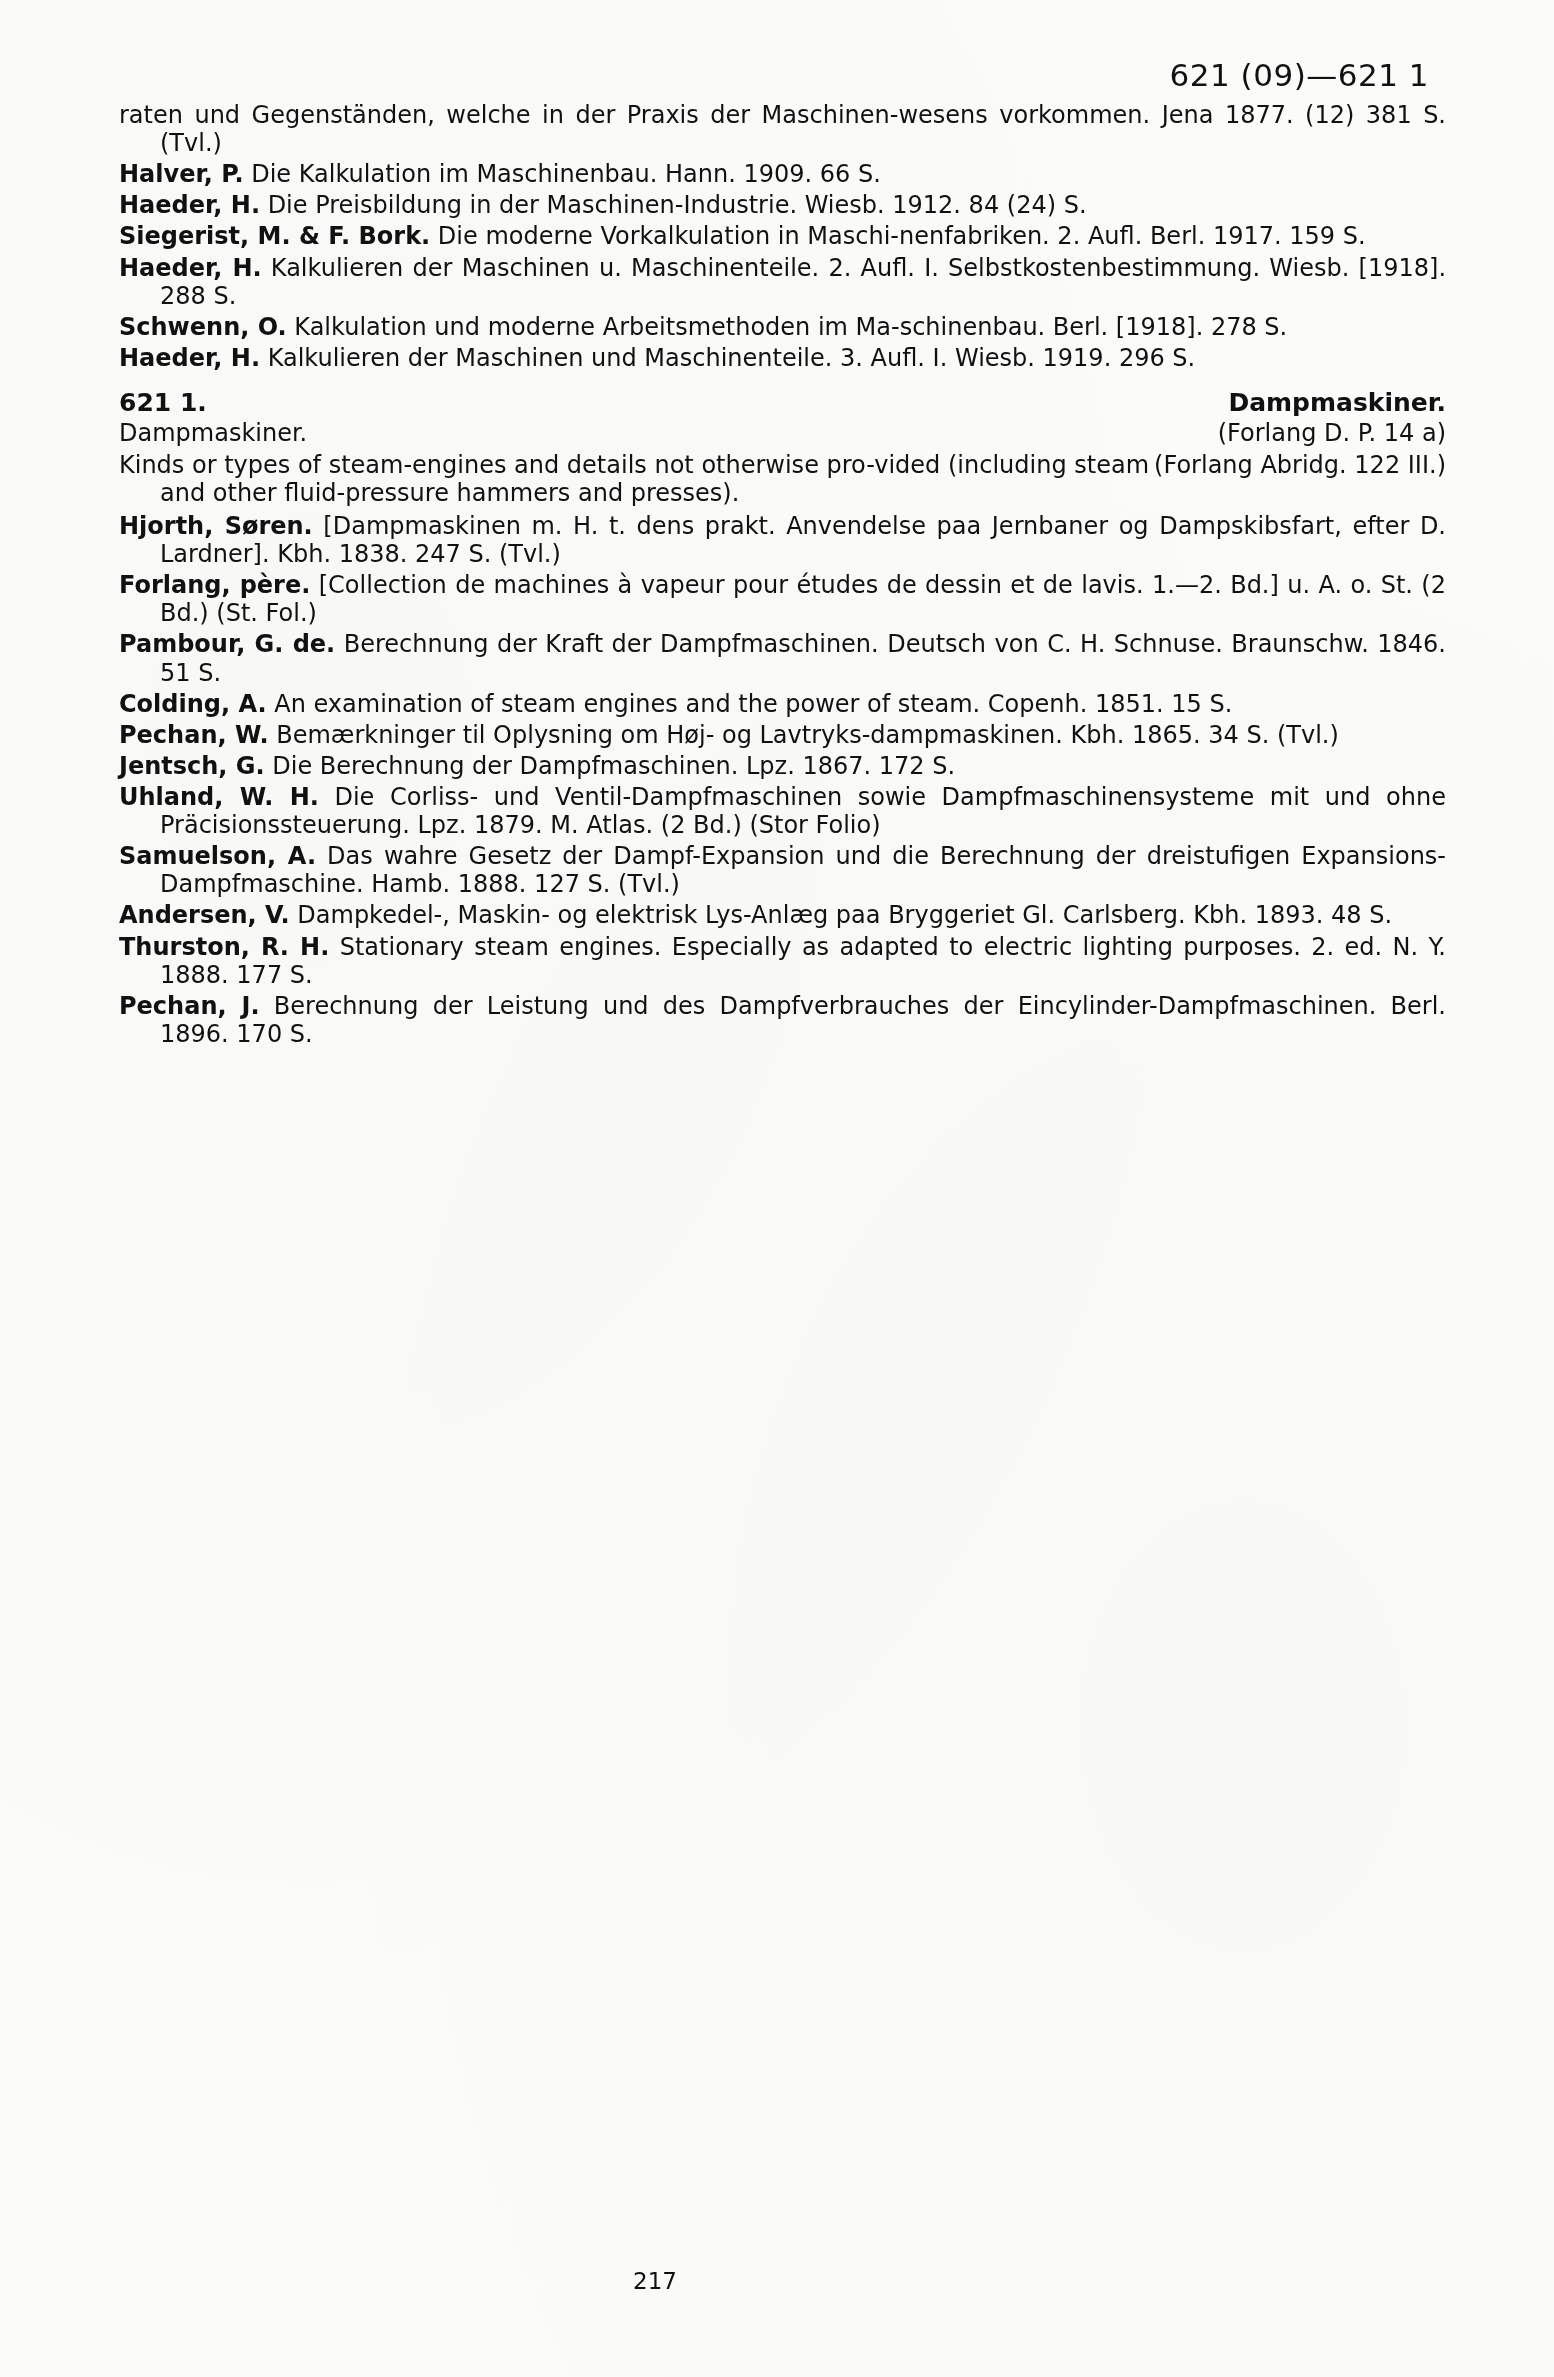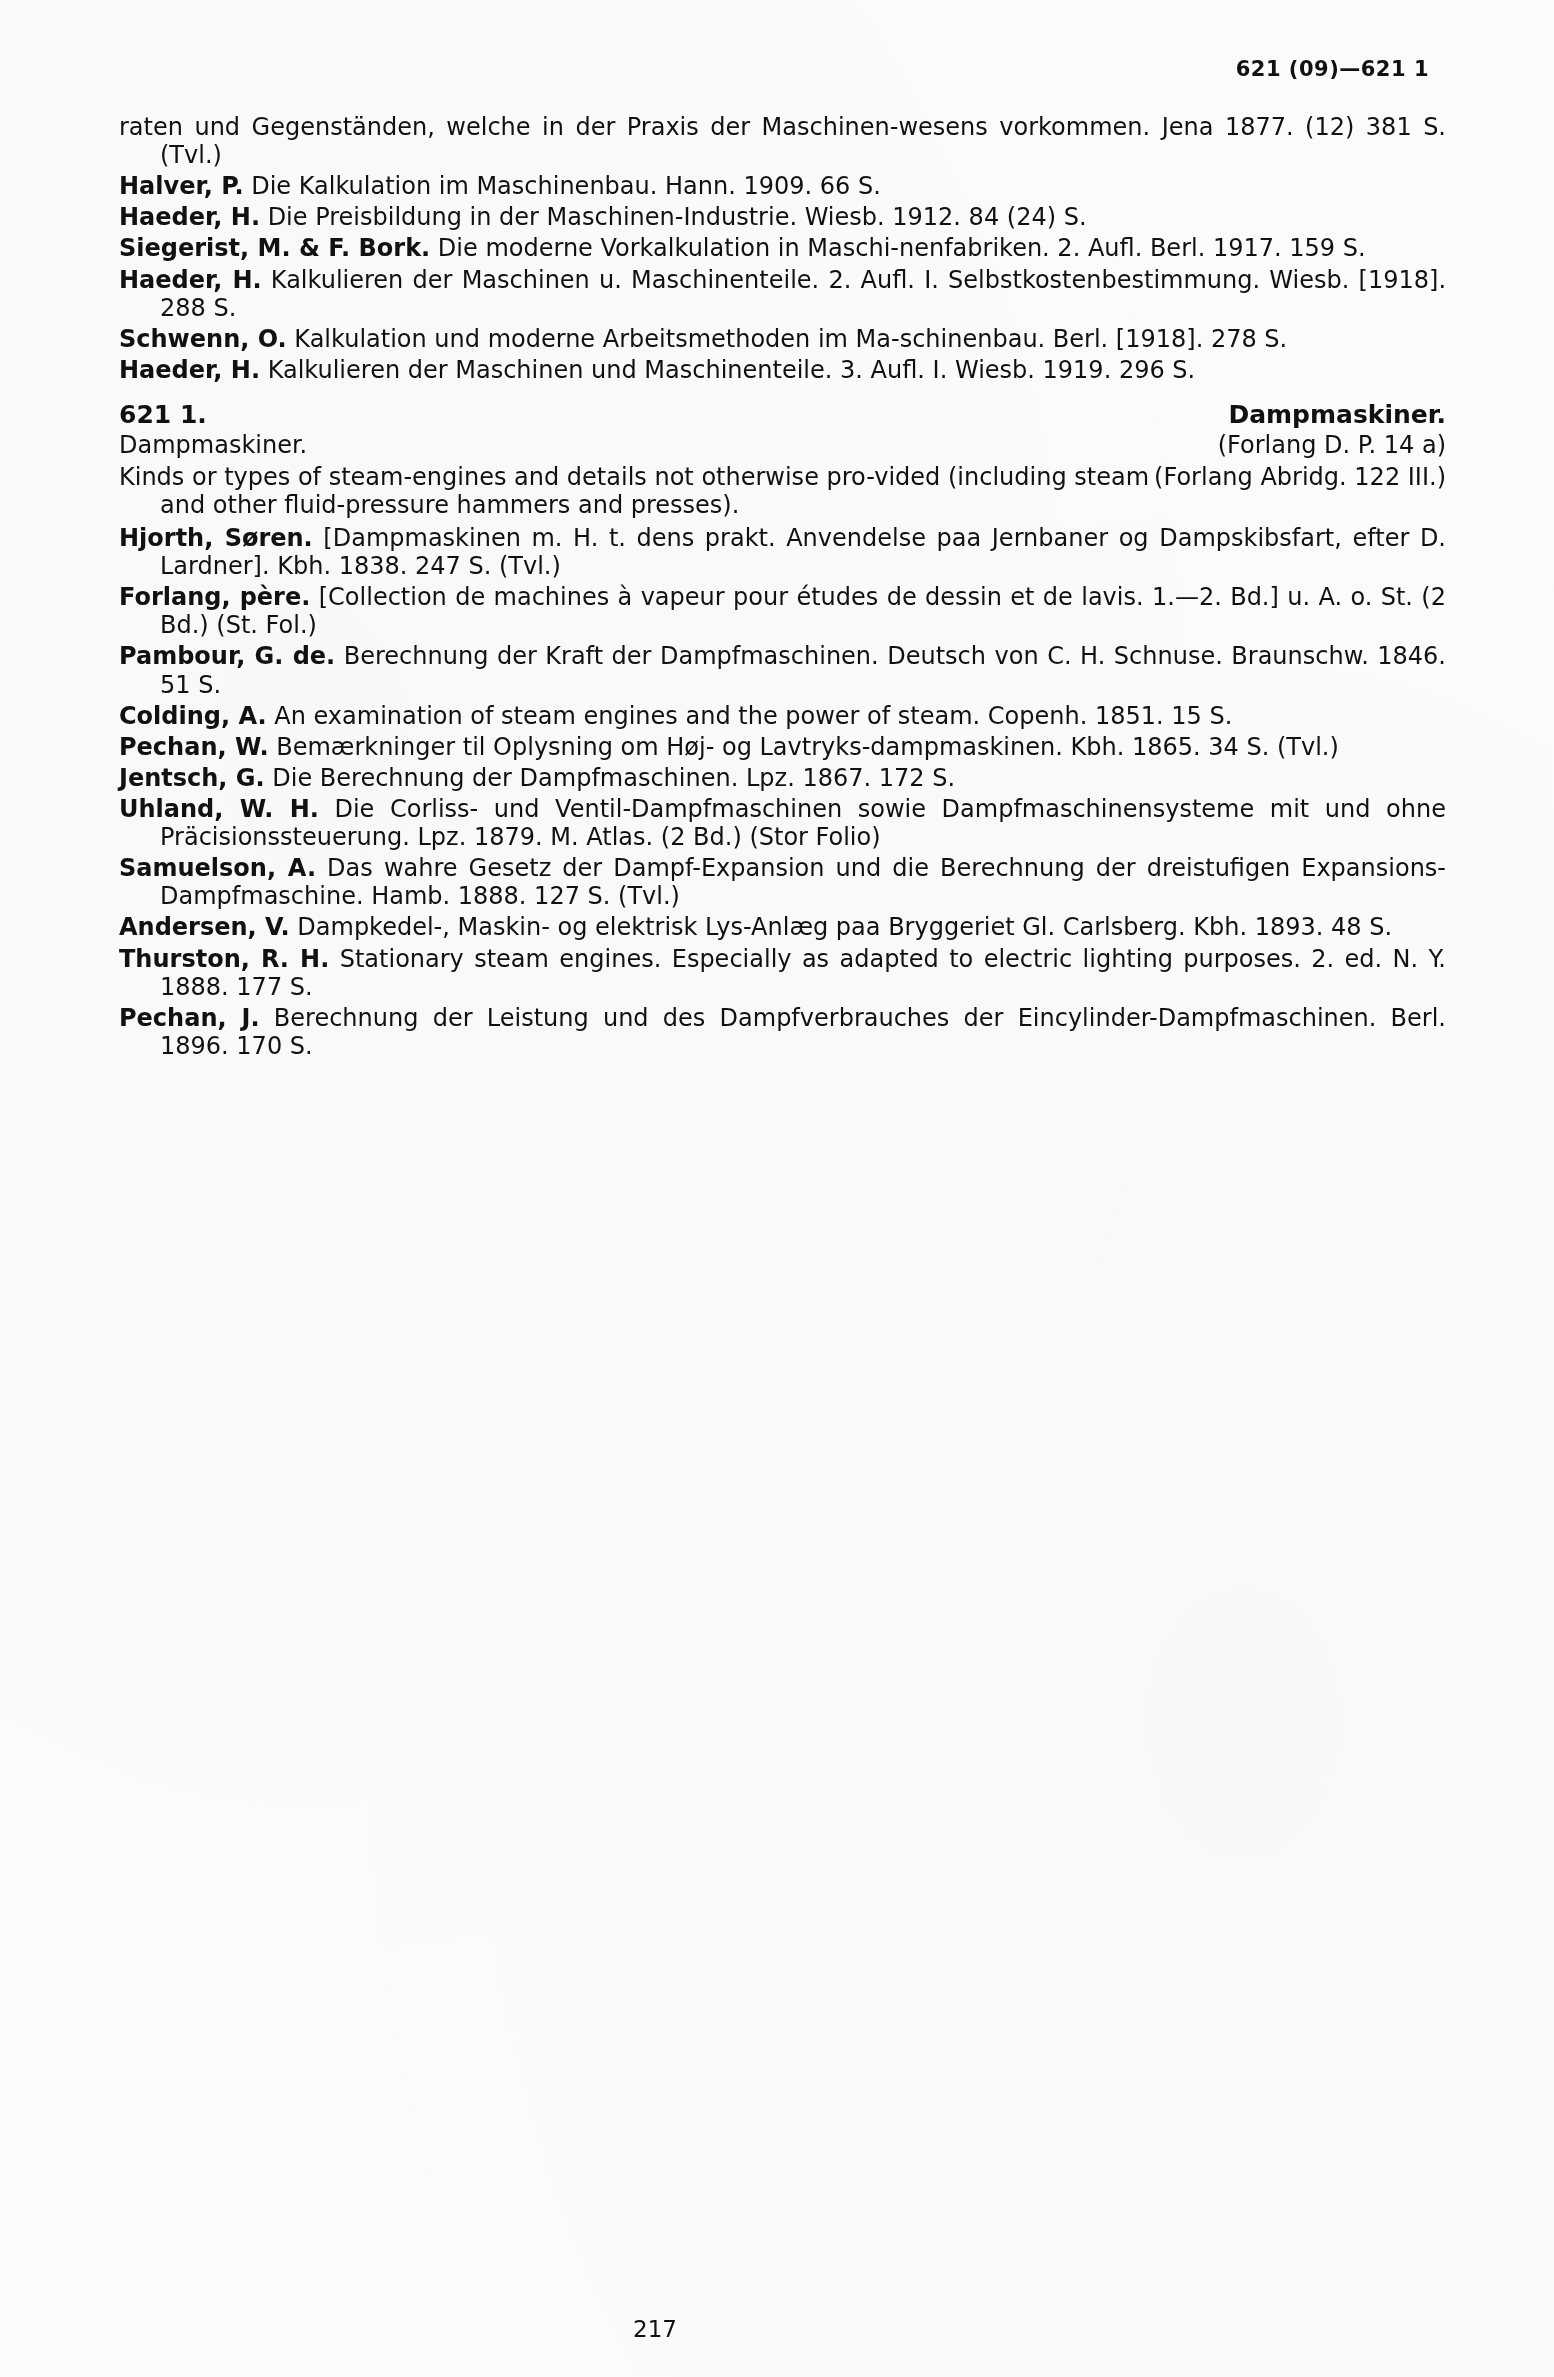--- a/index.html
+++ b/index.html
@@ -33,25 +33,25 @@
     pointer-events: none;
   }
   .content {
     position: absolute;
     left: 119px;
     top: 57px;
     width: 1327px;
   }
   .running-head {
     text-align: right;
-    font-weight: bold;
-    font-size: 21px;
+    font-weight: normal;
+    font-size: 31px;
     letter-spacing: 0.5px;
     padding-right: 17px;
-    margin-bottom: 32px;
+    margin-bottom: 8px;
     font-family: "DejaVu Sans", sans-serif;
   }
   .entry {
     font-size: 24px;
     line-height: 1.175;
     margin-bottom: 2.9px;
     text-align: justify;
     text-indent: 0;
     padding-left: 41px;
   }
@@ -90,21 +90,20 @@
     float: right;
     text-align: right;
   }
   .folio {
     position: absolute;
     left: 0;
     top: 2268px;
     width: 1310px;
     text-align: center;
     font-size: 23px;
-    margin-top: 48px;
   }
   .clearfix::after { content: ""; display: block; clear: both; }
 </style>
 </head>
 <body>
 
 <div class="page">
   <div class="content">
 
     <div class="running-head">621 (09)—621 1</div>

